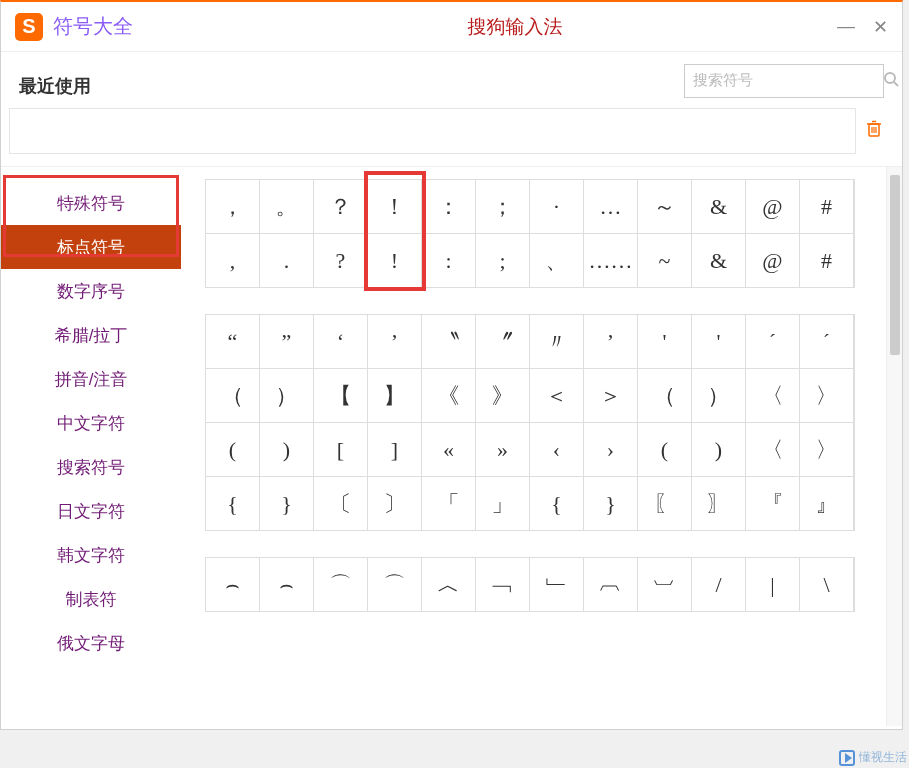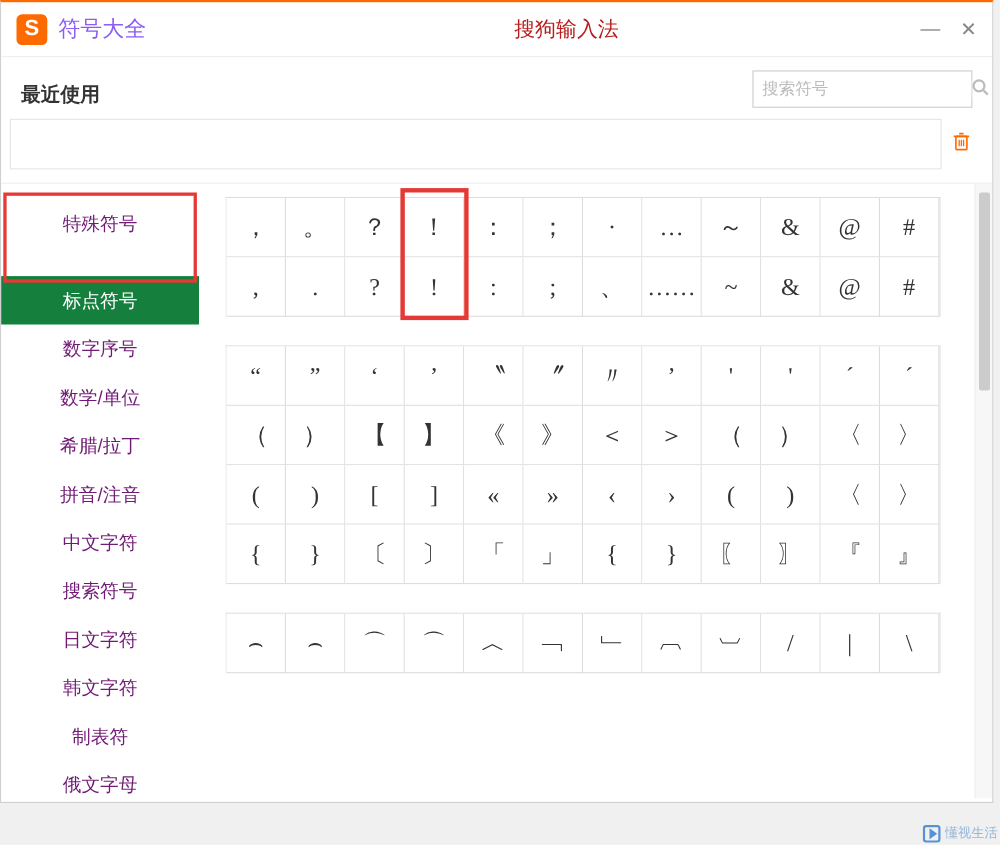--- a/index.html
+++ b/index.html
@@ -122,23 +122,22 @@
 .sidebar-item {
   height: 44px;
   display: flex;
   align-items: center;
   justify-content: center;
   font-size: 17px;
   color: #701a75;
   cursor: pointer;
 }
 .sidebar-item.active {
-  background: #15803d;
+  background: #c2410c;
   color: #fff;
-  margin-top: 26px;
 }
 .sidebar-highlight {
   position: absolute;
   border: 3px solid #e53935;
   left: 2px;
   top: 8px;
   width: 176px;
   height: 82px;
   pointer-events: none;
 }
@@ -271,21 +270,20 @@
     </span>
   </div>
 
   <div class="body-area">
     <div class="sidebar">
       <div class="sidebar-highlight"></div>
       <div id="sidebar-list">
           <div class="sidebar-item">特殊符号</div>
           <div class="sidebar-item active">标点符号</div>
           <div class="sidebar-item">数字序号</div>
-          <div class="sidebar-item">数学/单位</div>
           <div class="sidebar-item">希腊/拉丁</div>
           <div class="sidebar-item">拼音/注音</div>
           <div class="sidebar-item">中文字符</div>
           <div class="sidebar-item">搜索符号</div>
           <div class="sidebar-item">日文字符</div>
           <div class="sidebar-item">韩文字符</div>
           <div class="sidebar-item">制表符</div>
           <div class="sidebar-item">俄文字母</div>
         </div>
     </div>

